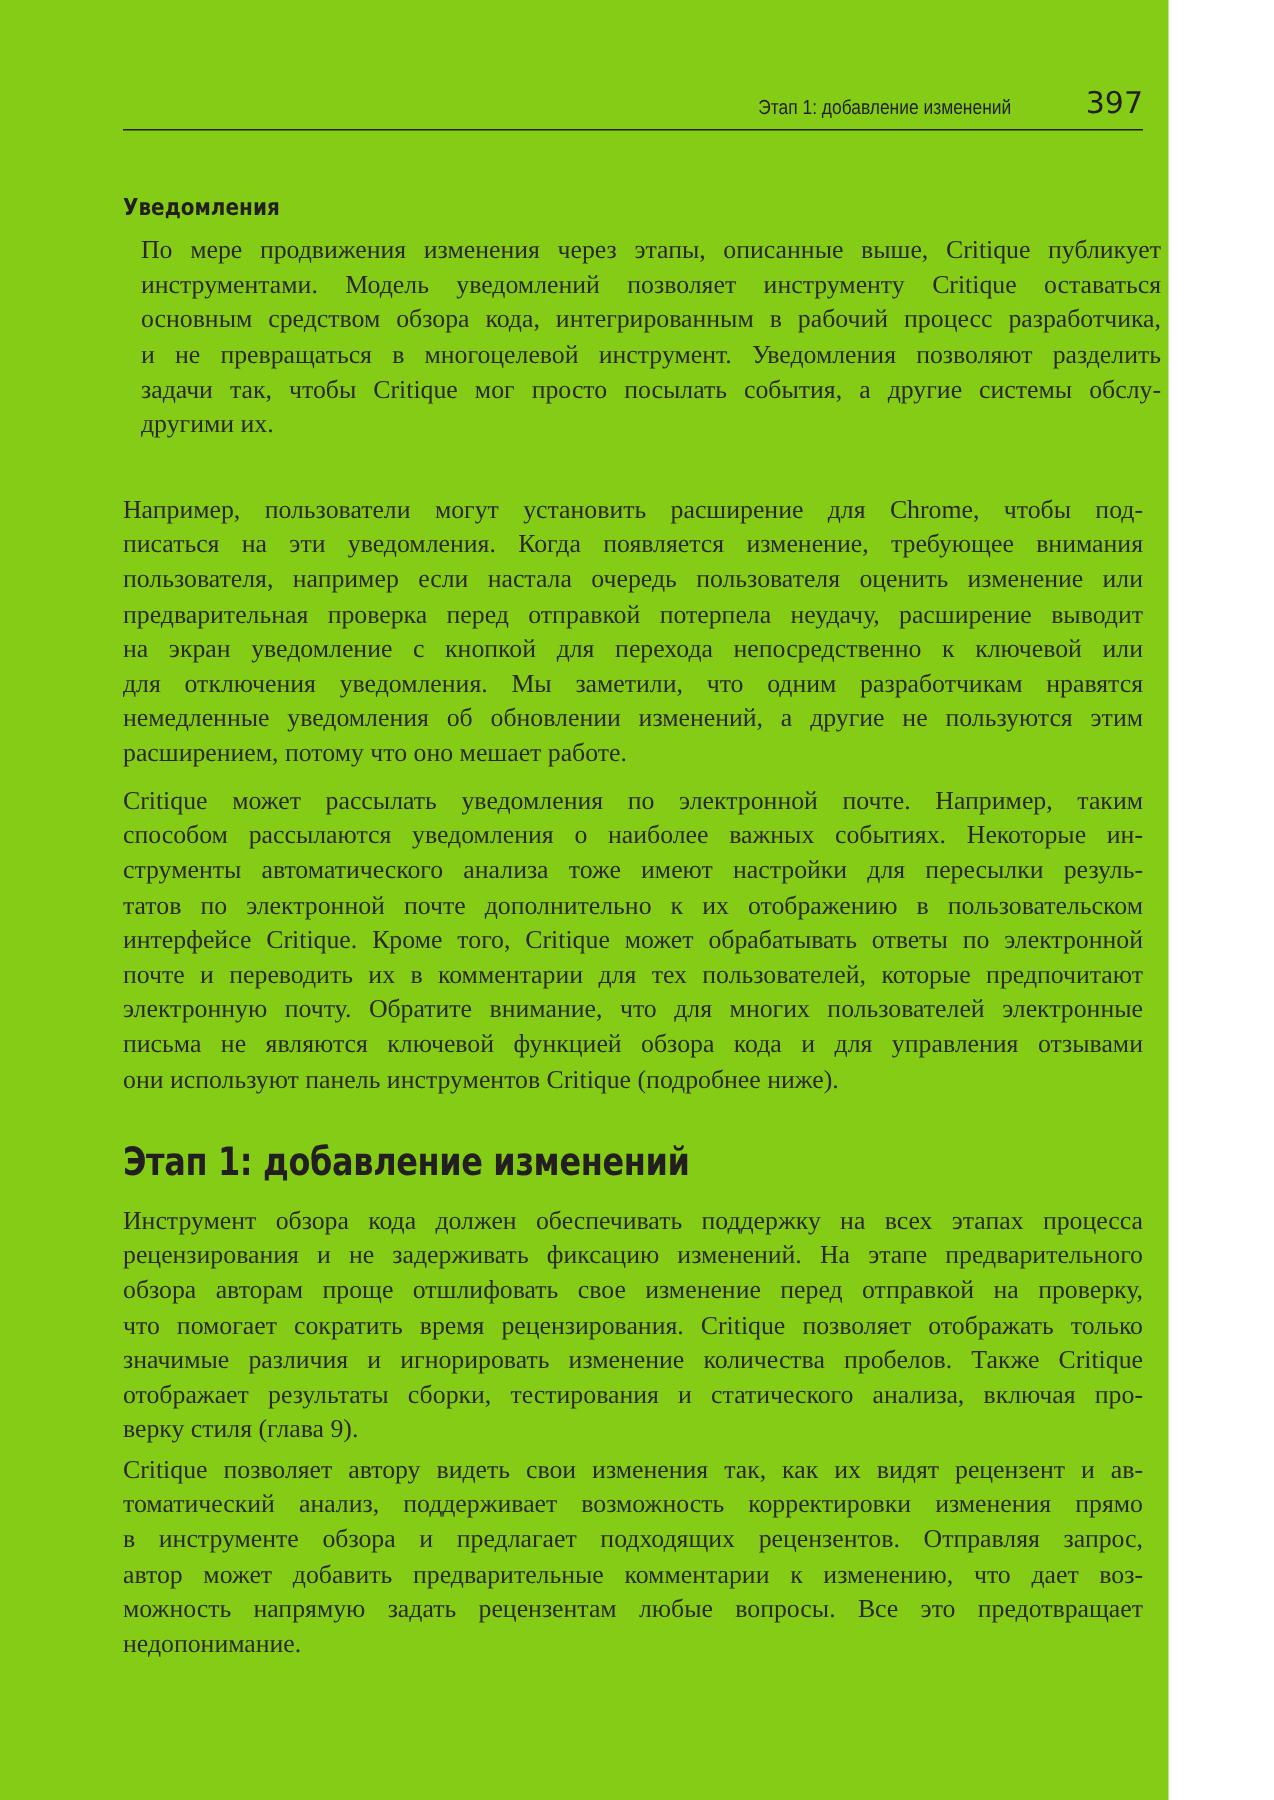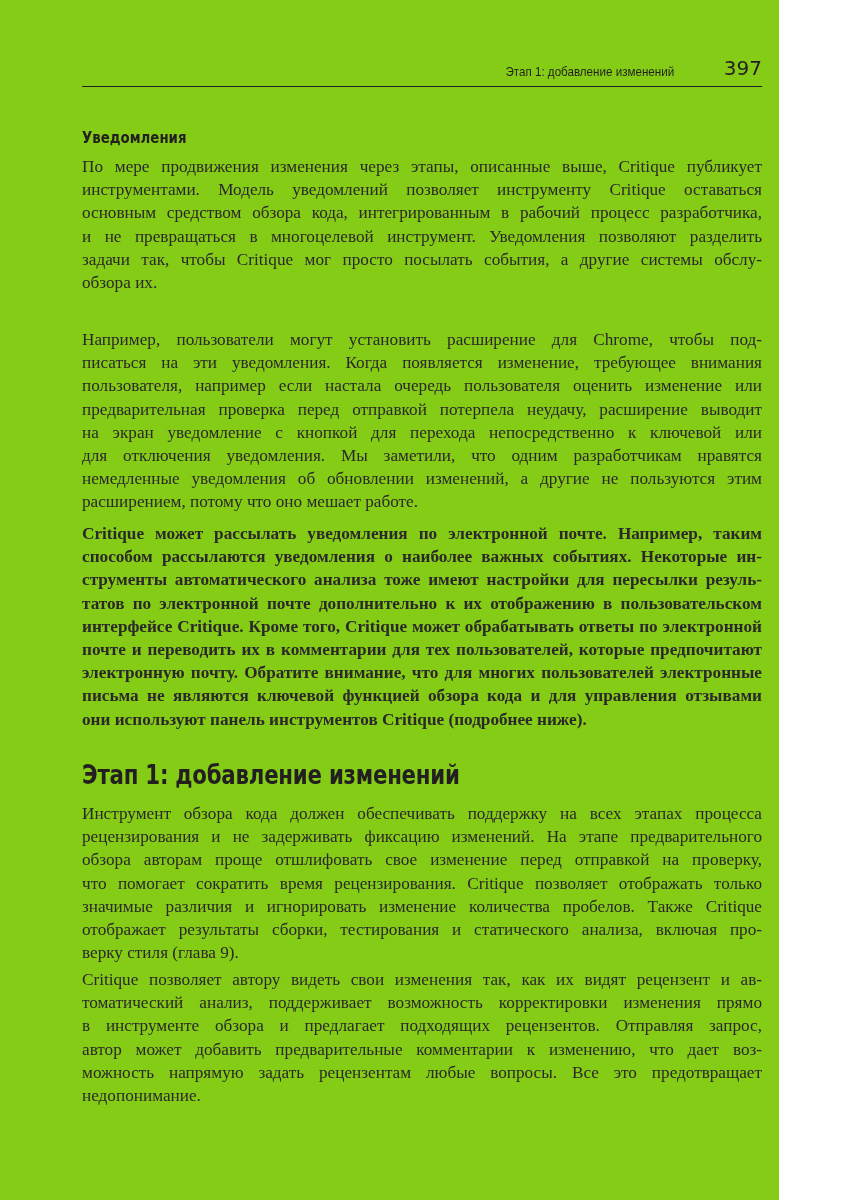--- a/index.html
+++ b/index.html
@@ -21,41 +21,41 @@
 <div class="page">
 
   <div class="running-head">
     <span class="rh-title">Этап 1: добавление изменений</span>
     <span class="rh-page">397</span>
   </div>
   <div class="rule"></div>
 
   <div class="h3">Уведомления</div>
 
-  <div class="para" style="top:155px;">
+  <div class="para" style="top:155px;margin-left:12px;">
     <span class="line">По мере продвижения изменения через этапы, описанные выше, Critique публикует</span>
     <span class="line">инструментами. Модель уведомлений позволяет инструменту Critique оставаться</span>
     <span class="line">основным средством обзора кода, интегрированным в рабочий процесс разработчика,</span>
     <span class="line">и не превращаться в многоцелевой инструмент. Уведомления позволяют разделить</span>
     <span class="line">задачи так, чтобы Critique мог просто посылать события, а другие системы обслу-</span>
-    <span class="line last">обзора их.</span>
+    <span class="line last">другими их.</span>
   </div>
 
   <div class="para" style="top:328px;">
     <span class="line">Например, пользователи могут установить расширение для Chrome, чтобы под-</span>
     <span class="line">писаться на эти уведомления. Когда появляется изменение, требующее внимания</span>
     <span class="line">пользователя, например если настала очередь пользователя оценить изменение или</span>
     <span class="line">предварительная проверка перед отправкой потерпела неудачу, расширение выводит</span>
     <span class="line">на экран уведомление с кнопкой для перехода непосредственно к ключевой или</span>
     <span class="line">для отключения уведомления. Мы заметили, что одним разработчикам нравятся</span>
     <span class="line">немедленные уведомления об обновлении изменений, а другие не пользуются этим</span>
     <span class="line last">расширением, потому что оно мешает работе.</span>
   </div>
 
-  <div class="para" style="top:522px;font-weight:bold;">
+  <div class="para" style="top:522px;">
     <span class="line">Critique может рассылать уведомления по электронной почте. Например, таким</span>
     <span class="line">способом рассылаются уведомления о наиболее важных событиях. Некоторые ин-</span>
     <span class="line">струменты автоматического анализа тоже имеют настройки для пересылки резуль-</span>
     <span class="line">татов по электронной почте дополнительно к их отображению в пользовательском</span>
     <span class="line">интерфейсе Critique. Кроме того, Critique может обрабатывать ответы по электронной</span>
     <span class="line">почте и переводить их в комментарии для тех пользователей, которые предпочитают</span>
     <span class="line">электронную почту. Обратите внимание, что для многих пользователей электронные</span>
     <span class="line">письма не являются ключевой функцией обзора кода и для управления отзывами</span>
     <span class="line last">они используют панель инструментов Critique (подробнее ниже).</span>
   </div>

